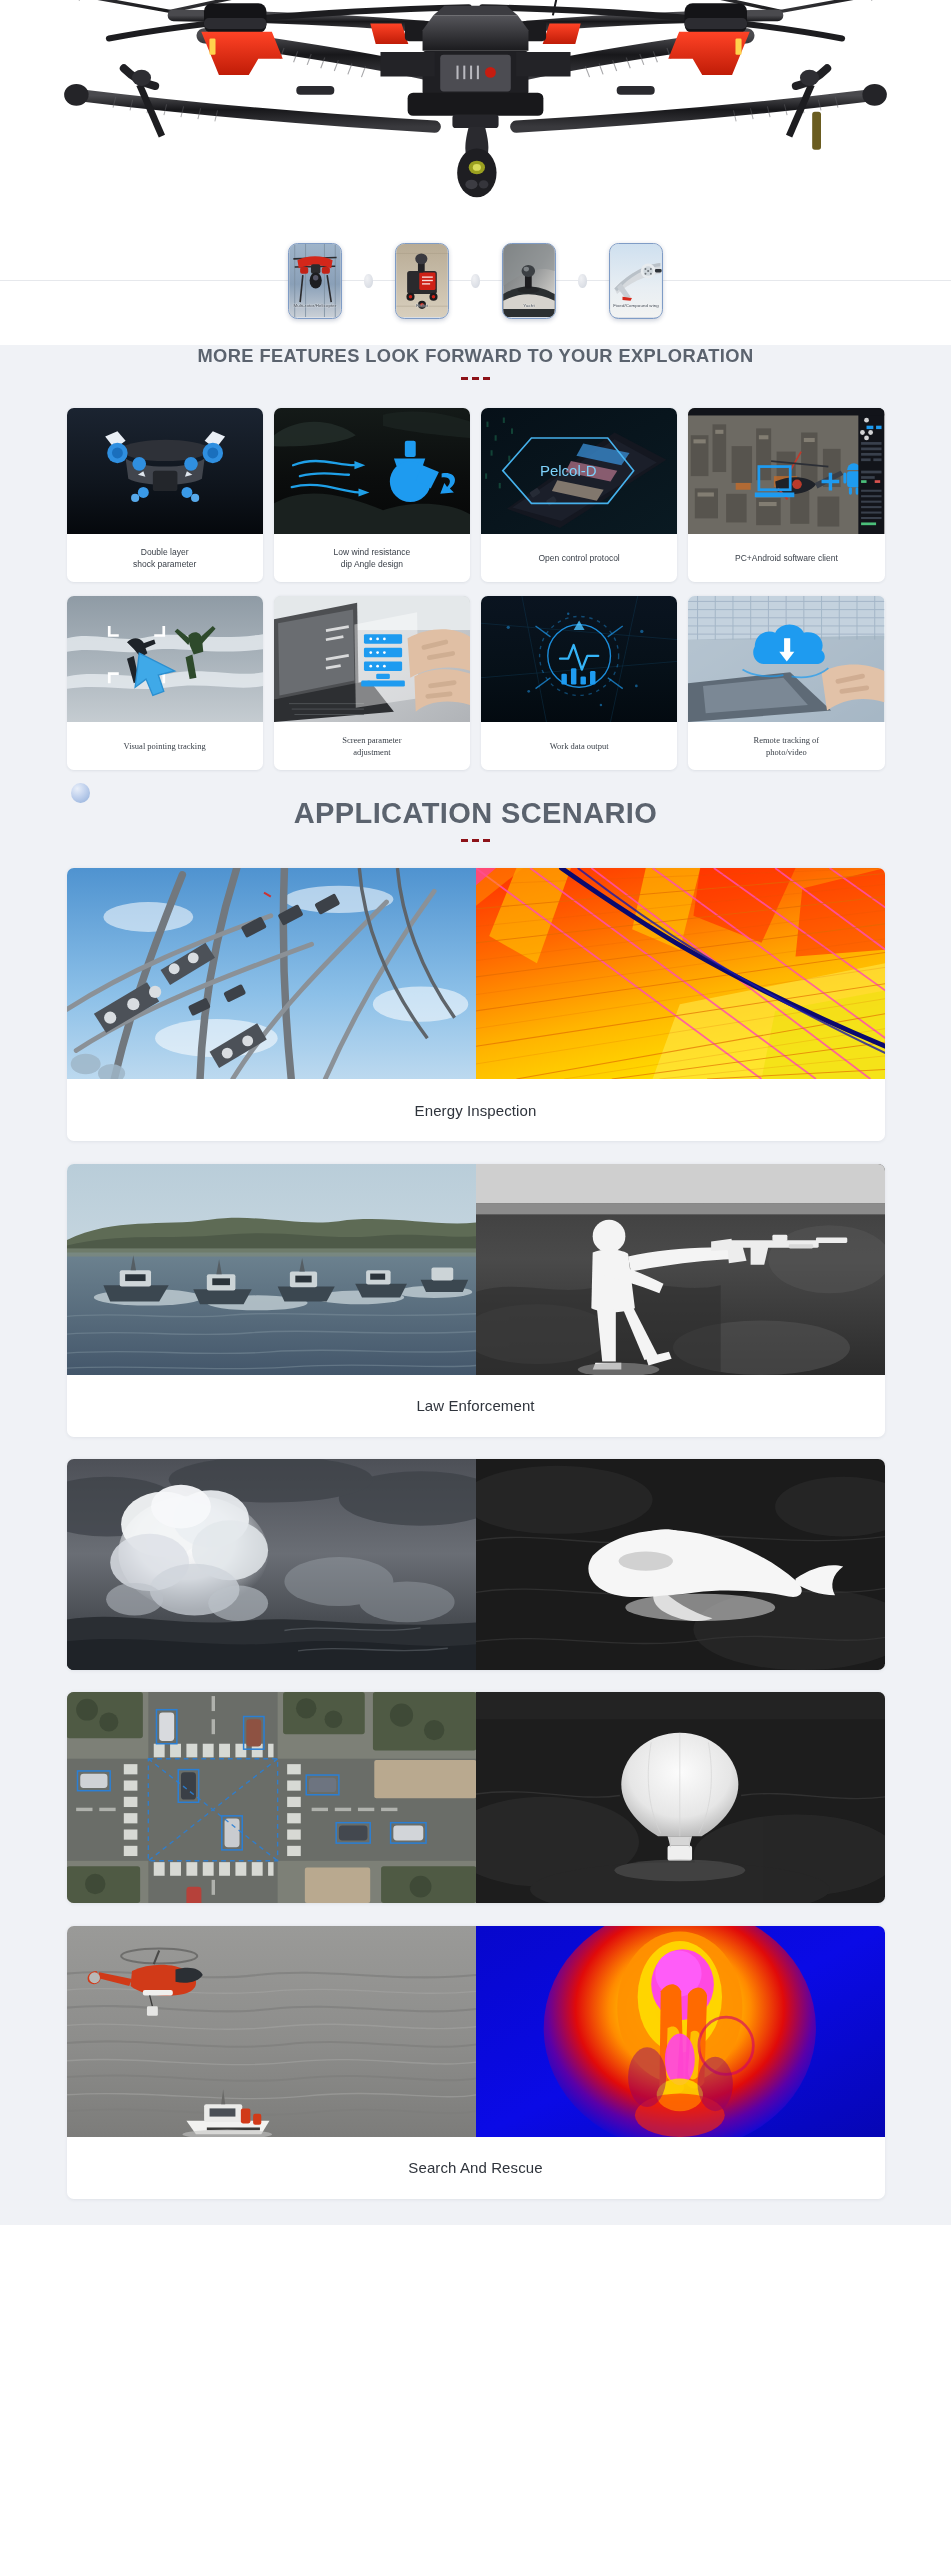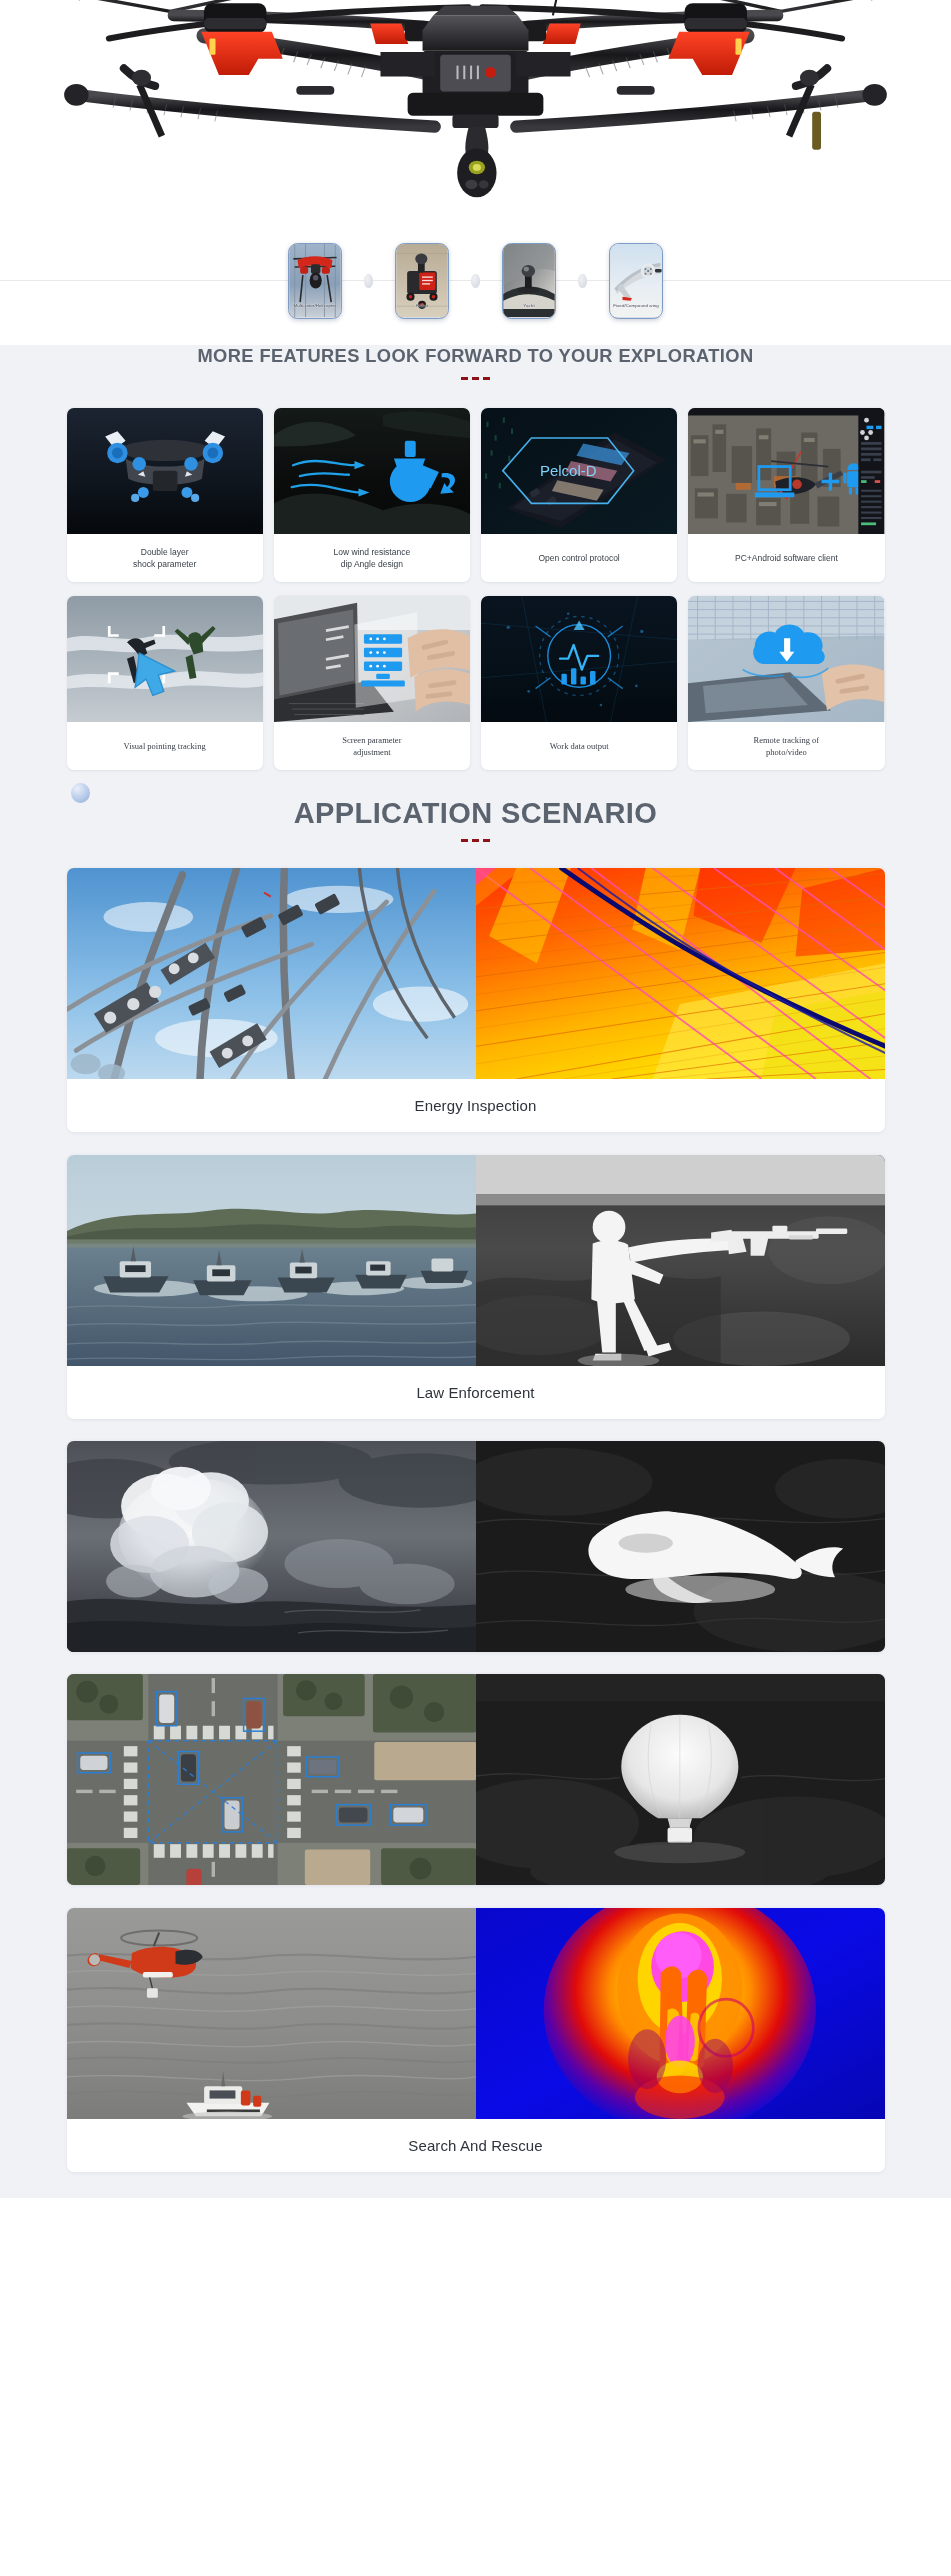--- a/index.html
+++ b/index.html
@@ -127,21 +127,21 @@
   .scn-card {
     background: #ffffff;
     border-radius: 6.8px;
     overflow: hidden;
     box-shadow: 0 0.7px 3.4px rgba(40,55,80,.08);
     margin-bottom: 22.4px;
   }
   .scn-img { width: 100%; height: 211px; display: flex; }
   .scn-half { width: 50%; height: 100%; position: relative; overflow: hidden; }
   .scn-cap {
-    height: 53px;
+    height: 62px;
     display: flex; align-items: center; justify-content: center;
     font-size: 15px; color: #2f343c; letter-spacing: 0.1px;
   }
 
   svg { display: block; }
 </style>
 </head>
 <body>
 
 <div class="page">

